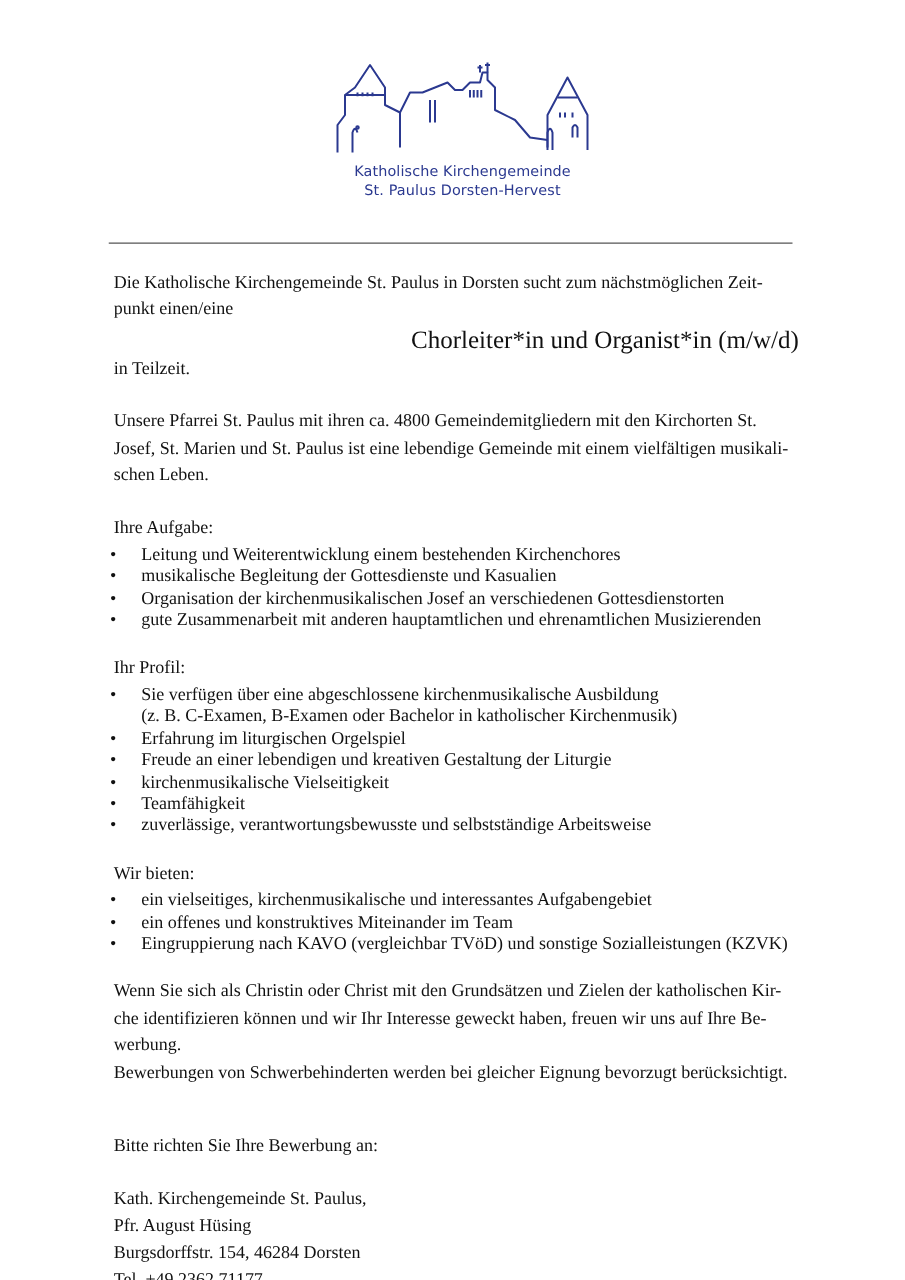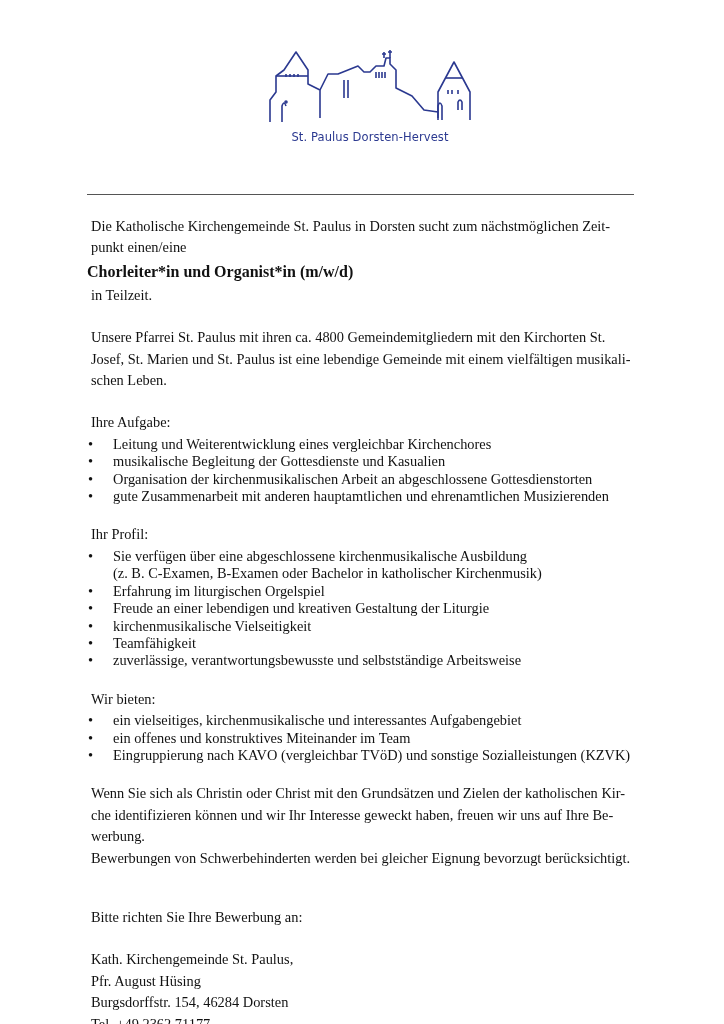--- a/index.html
+++ b/index.html
@@ -7,21 +7,21 @@
       font-family: "Liberation Serif", "DejaVu Serif", serif; color: #111; }
     .logo { position: absolute; left: 262px; top: 44px; width: 216px; height: 120px; }
     .logo svg { position: absolute; left: 0; top: 0; }
     .logo-text { position: absolute; left: 0; top: 86px; width: 216px; text-align: center;
       font-family: "DejaVu Sans", "Liberation Sans", sans-serif; font-size: 11.5px; line-height: 15px;
       color: #2b3990; letter-spacing: 0.1px; }
     .rule { position: absolute; left: 87px; top: 194px; width: 547px; height: 0; border-top: 1px solid #555; }
     .content { position: absolute; left: 87px; top: 214px; width: 552px; font-size: 14.4px; line-height: 17.4px; }
     p { margin: 4px; }
     .gap { height: 17px; }
-    .title { text-align: left; font-weight: bold; font-size: 16px; line-height: 22px; margin: 1px 0 0 0; }
+    .title { text-align: right; font-weight: normal; font-size: 20px; line-height: 22px; margin: 1px 0 0 0; }
     .h { font-weight: normal; }
     ul { list-style: none; margin: 0; padding: 0; }
     li { position: relative; padding-left: 26px; }
     li .bullet { position: absolute; left: 1px; top: 0; }
     a { color: #000000; text-decoration: underline; }
   </style>
 </head>
 <body>
 
 <div class="logo">
@@ -38,43 +38,44 @@
     <path d="M114 28 v6 M117 28 v6 M120 28 v6 M123 28 v6"></path>
     <path d="M122 8 v6 M120 10 h4 M128 6 v8 M126 8 h4"></path>
 
     <path d="M176 74 V48 L192 18 L208 48 V76"></path>
     <path d="M184 34 H200"></path>
     <path d="M186 46 v4 M190 46 v4 M196 46 v4"></path>
     <path d="M176 76 V62 Q178 56 180 62 V76"></path>
     <path d="M196 66 V58 Q198 54 200 58 V66"></path>
   </svg>
   <div class="logo-text">
+    <div>Katholische Kirchengemeinde</div>
     <div>St. Paulus Dorsten-Hervest</div>
   </div>
 </div>
 
 <div class="rule"></div>
 
 <div class="content">
   <p>Die Katholische Kirchengemeinde St. Paulus in Dorsten sucht zum nächstmöglichen Zeit-</p>
   <p>punkt einen/eine</p>
   <p class="title">Chorleiter*in und Organist*in (m/w/d)</p>
   <p>in Teilzeit.</p>
   <div class="gap"></div>
 
   <p>Unsere Pfarrei St. Paulus mit ihren ca. 4800 Gemeindemitgliedern mit den Kirchorten St.</p>
   <p>Josef, St. Marien und St. Paulus ist eine lebendige Gemeinde mit einem vielfältigen musikali-</p>
   <p>schen Leben.</p>
   <div class="gap"></div>
 
   <p class="h">Ihre Aufgabe:</p>
   <ul>
-    <li><span class="bullet">•</span><span>Leitung und Weiterentwicklung eines vergleichbar Kirchenchores</span></li>
+    <li><span class="bullet">•</span><span>Leitung und Weiterentwicklung einem bestehenden Kirchenchores</span></li>
     <li><span class="bullet">•</span><span>musikalische Begleitung der Gottesdienste und Kasualien</span></li>
-    <li><span class="bullet">•</span><span>Organisation der kirchenmusikalischen Arbeit an abgeschlossene Gottesdienstorten</span></li>
+    <li><span class="bullet">•</span><span>Organisation der kirchenmusikalischen Josef an verschiedenen Gottesdienstorten</span></li>
     <li><span class="bullet">•</span><span>gute Zusammenarbeit mit anderen hauptamtlichen und ehrenamtlichen Musizierenden</span></li>
   </ul>
   <div class="gap"></div>
 
   <p class="h">Ihr Profil:</p>
   <ul>
     <li><span class="bullet">•</span><span>Sie verfügen über eine abgeschlossene kirchenmusikalische Ausbildung</span><br><span>(z. B. C-Examen, B-Examen oder Bachelor in katholischer Kirchenmusik)</span></li>
     <li><span class="bullet">•</span><span>Erfahrung im liturgischen Orgelspiel</span></li>
     <li><span class="bullet">•</span><span>Freude an einer lebendigen und kreativen Gestaltung der Liturgie</span></li>
     <li><span class="bullet">•</span><span>kirchenmusikalische Vielseitigkeit</span></li>

